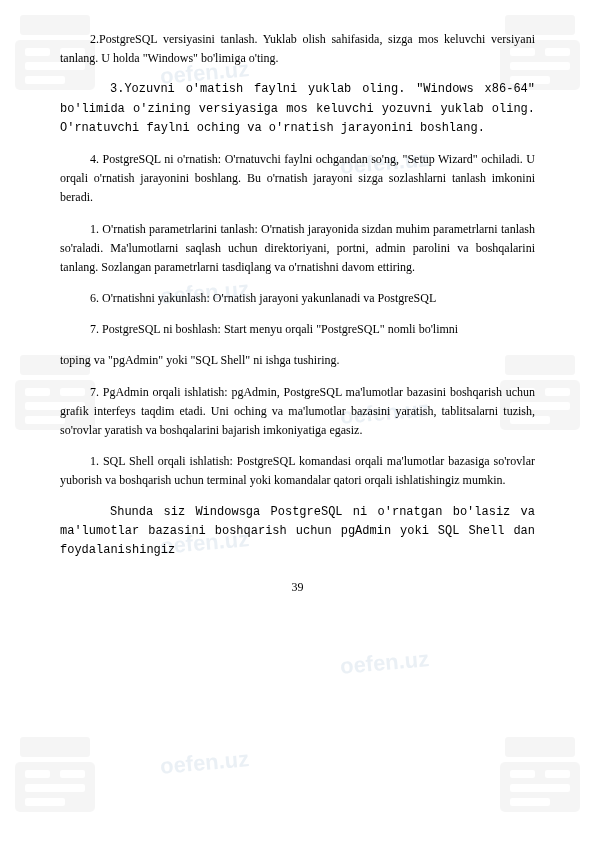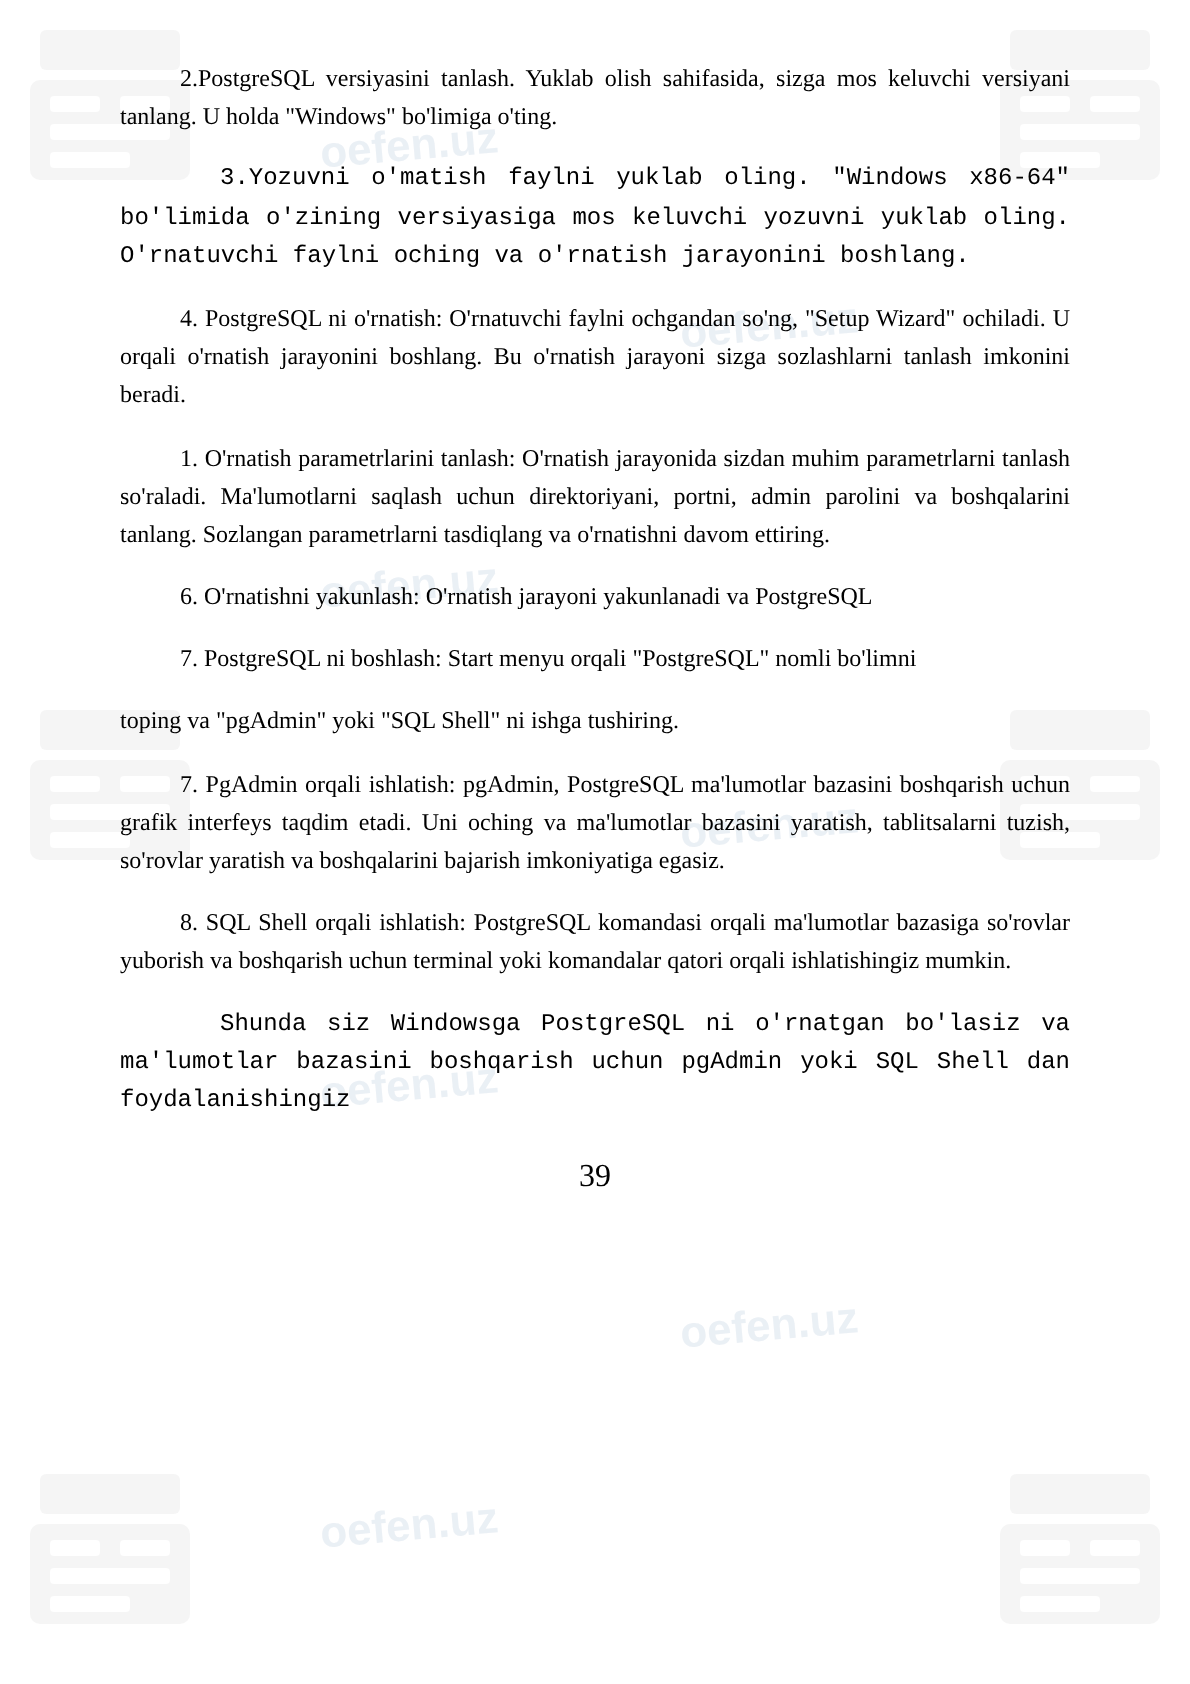--- a/index.html
+++ b/index.html
@@ -58,21 +58,21 @@
     }
 
     .paragraph-indent-large {
       text-indent: 50px;
       font-family: Liberation Mono, monospace;
     }
 
     .page-number {
       text-align: center;
       margin-top: 20px;
-      font-size: 16px;
+      font-size: 12px;
     }
   </style>
 </head>
 <body>
 
 <div class="page">
 
   <div class="watermark-container">
 
     <svg class="watermark" style="left:10px; top:10px;" width="90" height="90" viewBox="0 0 90 90">
@@ -150,20 +150,20 @@
 
     <p class="paragraph paragraph-indent">6. O'rnatishni yakunlash: O'rnatish jarayoni yakunlanadi va PostgreSQL</p>
 
 
     <p class="paragraph paragraph-indent">7. PostgreSQL ni boshlash: Start menyu orqali "PostgreSQL" nomli bo'limni</p>
 
     <p class="paragraph">toping va "pgAdmin" yoki "SQL Shell" ni ishga tushiring.</p>
 
     <p class="paragraph paragraph-indent">7. PgAdmin orqali ishlatish: pgAdmin, PostgreSQL ma'lumotlar bazasini boshqarish uchun grafik interfeys taqdim etadi. Uni oching va ma'lumotlar bazasini yaratish, tablitsalarni tuzish, so'rovlar yaratish va boshqalarini bajarish imkoniyatiga egasiz.</p>
 
-    <p class="paragraph paragraph-indent">8. SQL Shell orqali ishlatish: PostgreSQL komandasi orqali ma'lumotlar bazasiga so'rovlar yuborish va boshqarish uchun terminal yoki komandalar qatori orqali ishlatishingiz mumkin.</p>
+    <p class="paragraph paragraph-indent">1. SQL Shell orqali ishlatish: PostgreSQL komandasi orqali ma'lumotlar bazasiga so'rovlar yuborish va boshqarish uchun terminal yoki komandalar qatori orqali ishlatishingiz mumkin.</p>
 
     <p class="paragraph paragraph-indent-large">Shunda siz Windowsga PostgreSQL ni o'rnatgan bo'lasiz va ma'lumotlar bazasini boshqarish uchun pgAdmin yoki SQL Shell dan foydalanishingiz</p>
 
     <div class="page-number">39</div>
 
   </div>
 </div>
 
 </body></html>

